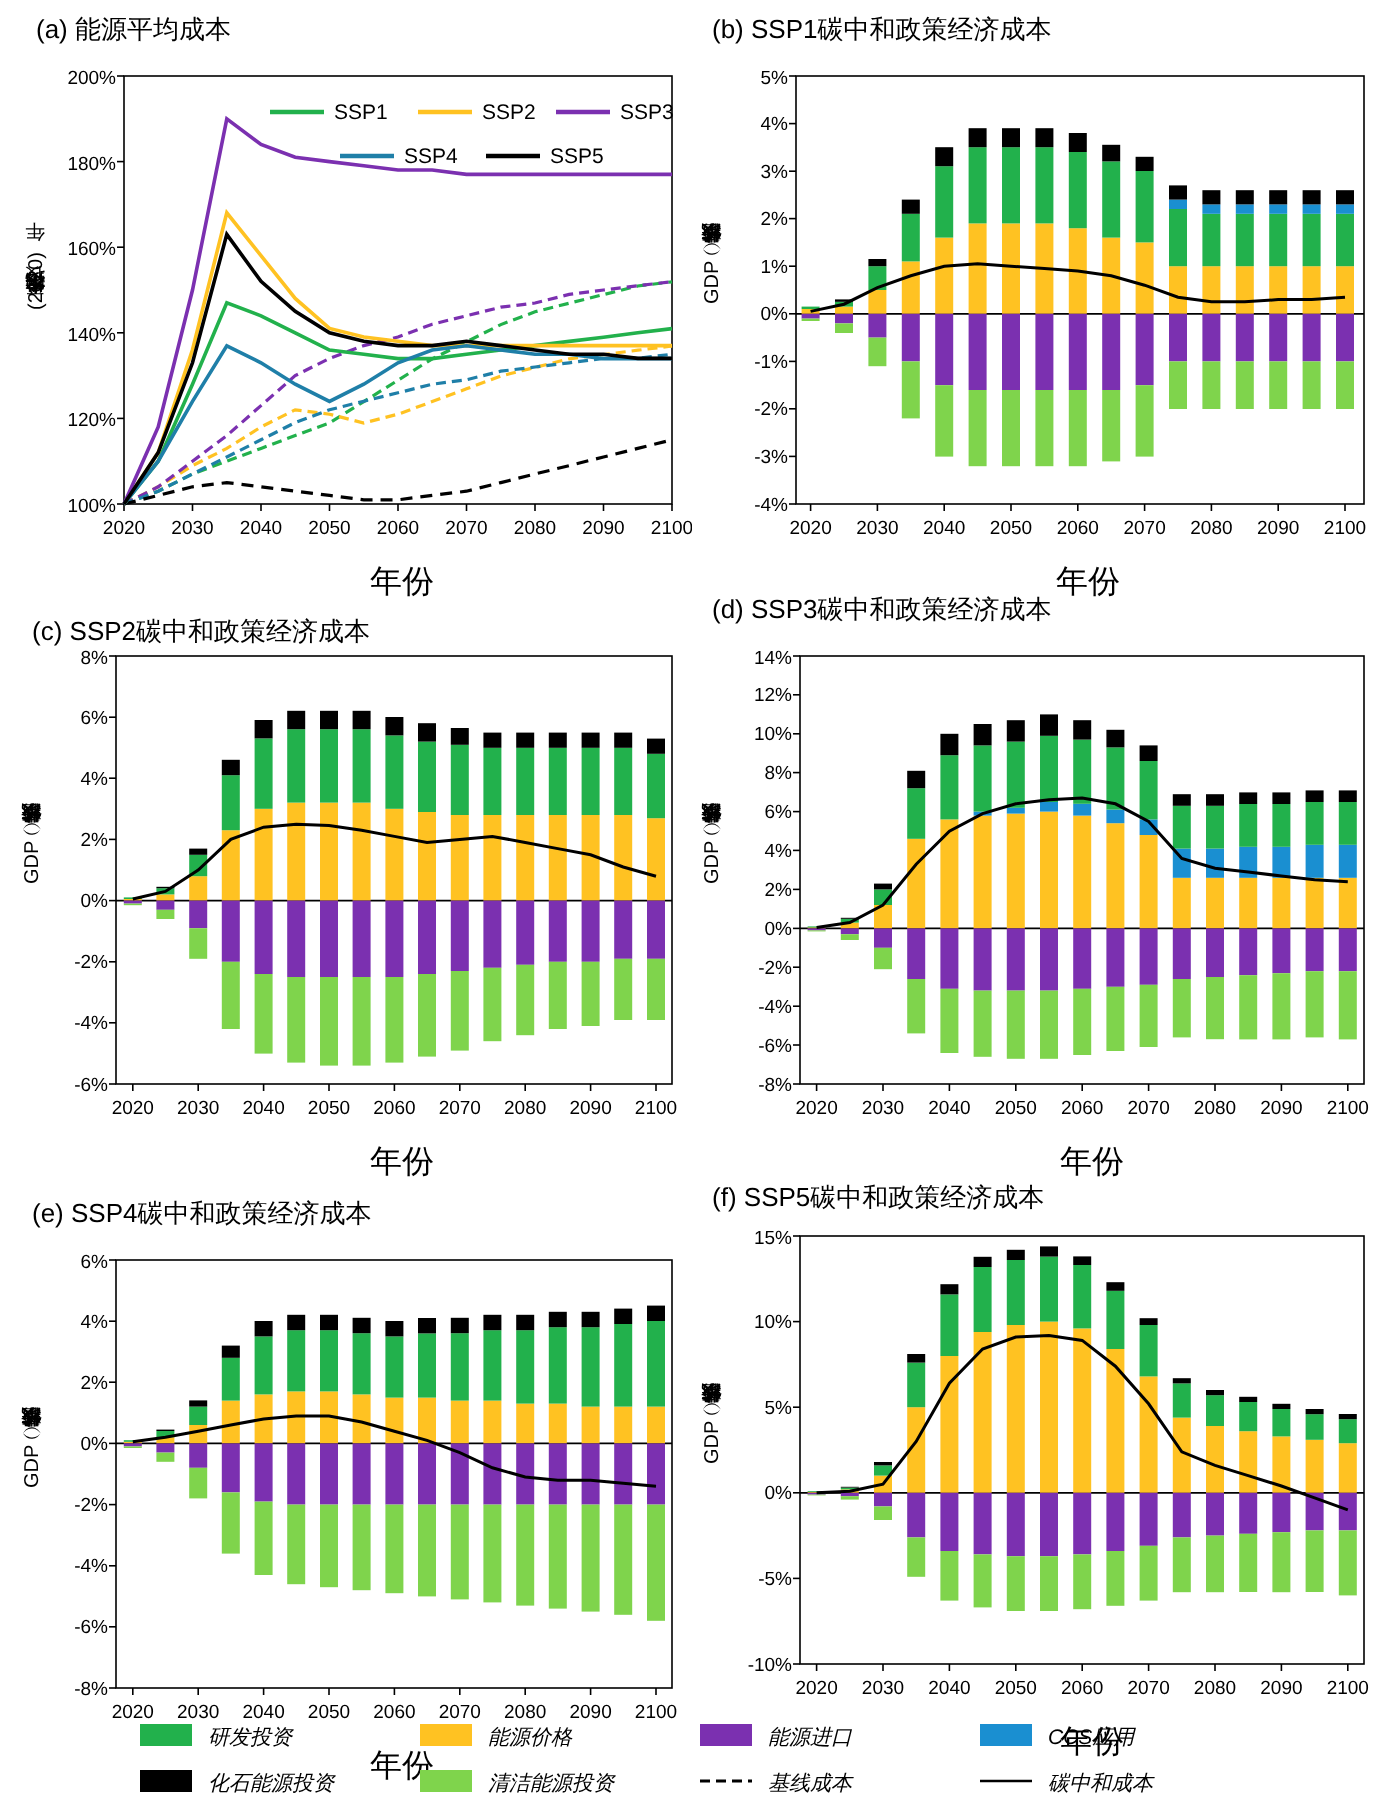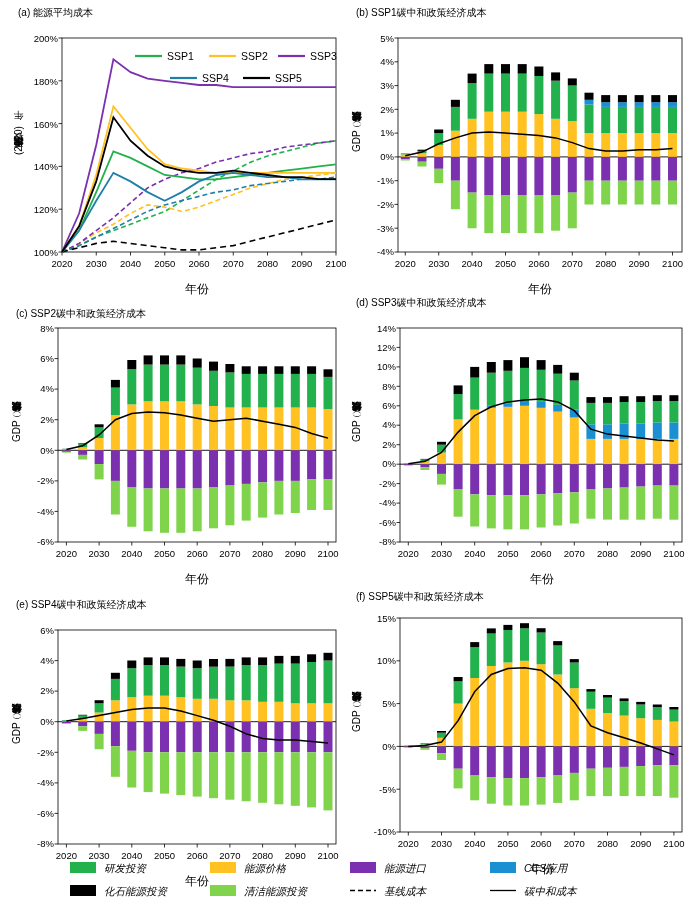--- a/index.html
+++ b/index.html
@@ -1,20 +1,20 @@
 <!DOCTYPE html>
 <html><head>
 <meta charset="utf-8">
 <style>
   html,body{margin:0;padding:0;}
   body{width:692px;height:904px;background:#ffffff;font-family:"Liberation Sans",sans-serif;color:#000;}
   .page{position:relative;width:692px;height:904px;}
   .panel{position:absolute;}
-  .ptitle{font-size:10px;color:#000;white-space:nowrap;}
-  .axis-label{font-size:12px;}
+  .ptitle{font-size:13px;color:#000;white-space:nowrap;}
+  .axis-label{font-size:16px;}
   .ytitle{position:absolute;font-size:10px;writing-mode:vertical-rl;transform:rotate(180deg);text-align:center;}
   .tick{font-size:9.5px;fill:#000;}
   svg{display:block;}
 </style>
 </head>
 <body>
 
 <div class="page">
 
   <div class="panel" style="left:10px;top:6px;width:336px;height:290px;">

